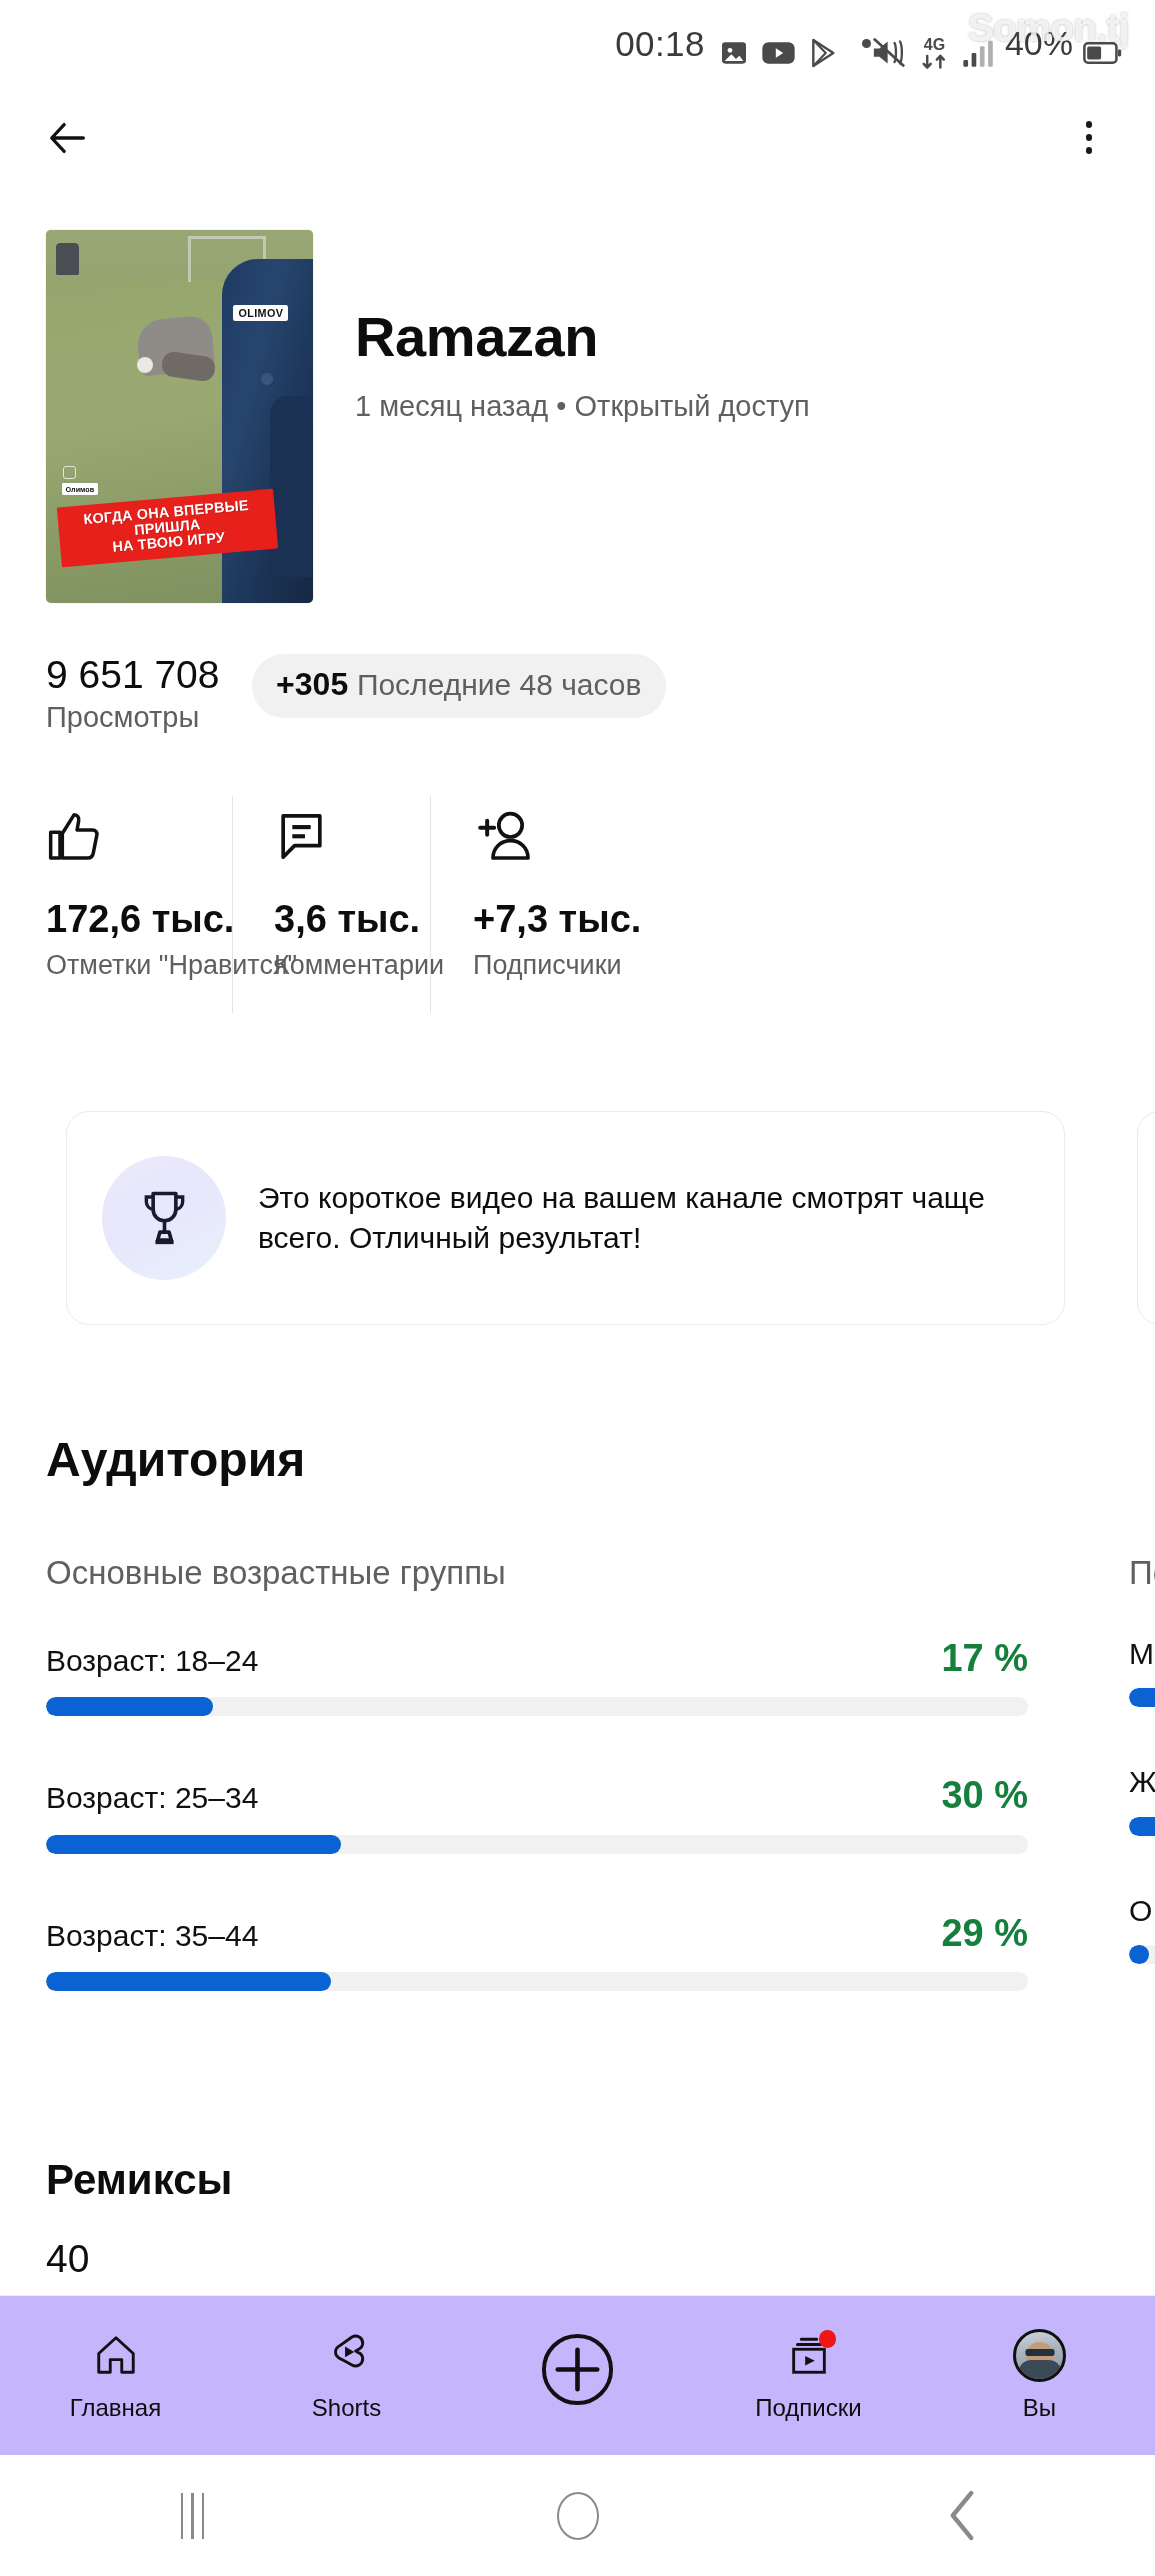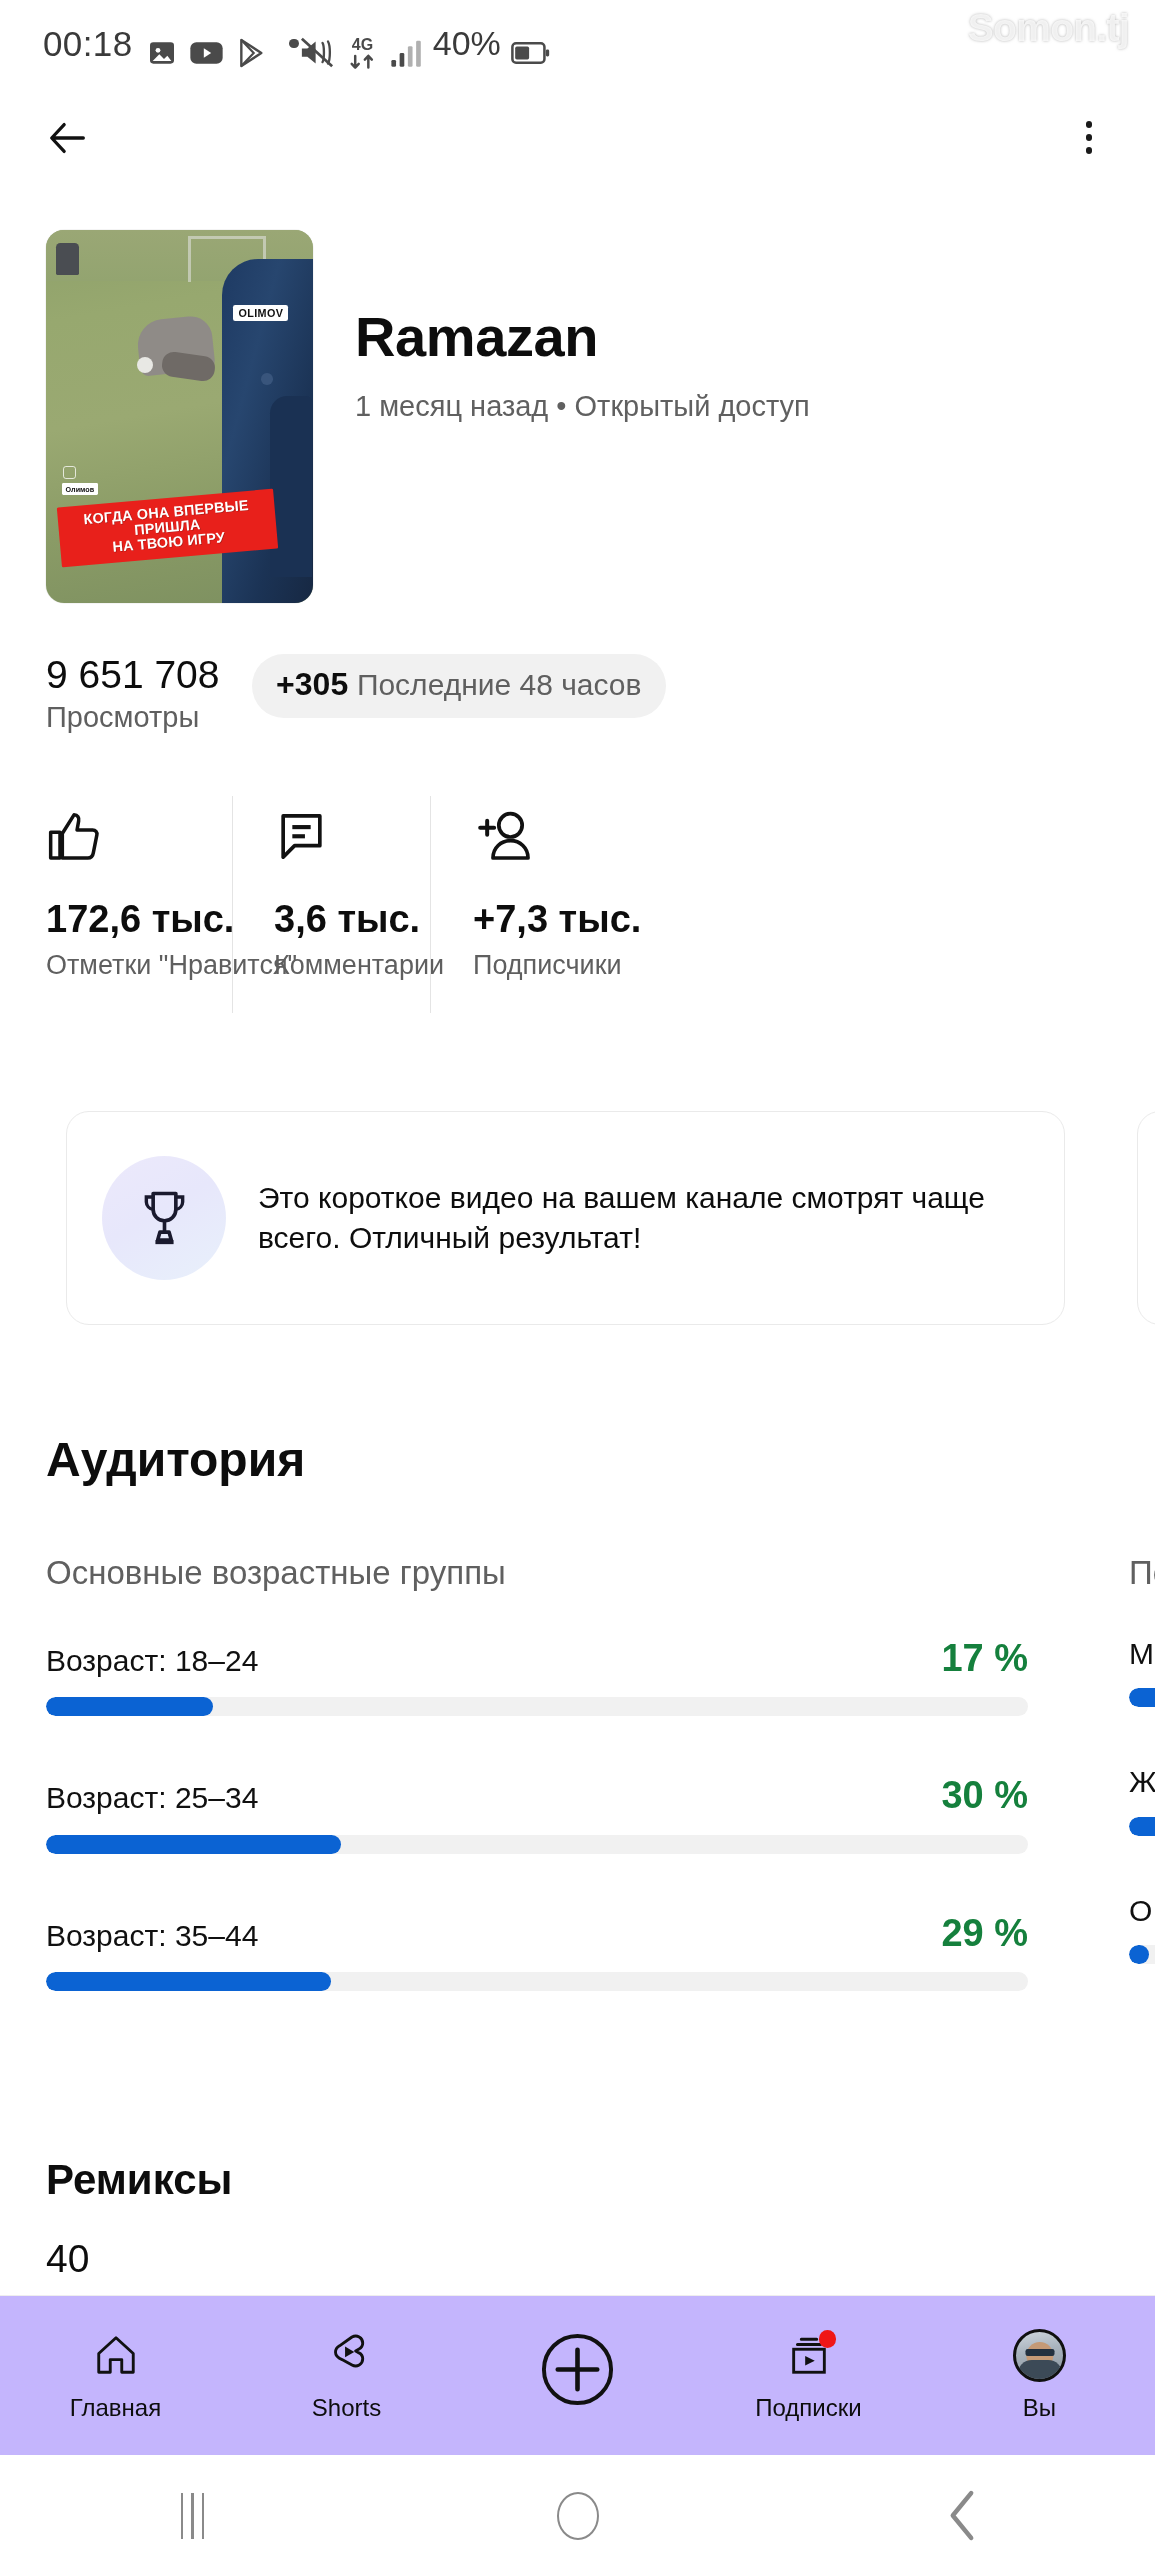--- a/index.html
+++ b/index.html
@@ -19,21 +19,21 @@
   }
 
   
   .statusbar {
     position: absolute;
     top: 0; left: 0;
     width: 1155px;
     height: 87px;
     display: flex;
     align-items: center;
-    justify-content: flex-start;
+    justify-content: flex-end;
     padding: 0 33px 0 43px;
   }
   .sb-left { display: flex; align-items: center; gap: 13px; }
   .sb-time {
     font-size: 35px;
     color: #3a3a3a;
     letter-spacing: 0.4px;
     font-family: "Liberation Sans", sans-serif;
   }
   .sb-icons { display: flex; align-items: center; gap: 11.6px; }
@@ -88,21 +88,21 @@
     top: 230px; left: 0;
     width: 1155px;
     display: flex;
     align-items: flex-start;
     padding-left: 46px;
   }
   .thumb {
     position: relative;
     width: 267px;
     height: 373px;
-    border-radius: 18px;
+    border-radius: 5px;
     overflow: hidden;
     background: linear-gradient(170deg,#8ea06a 0%, #97a86f 22%, #9aa972 48%, #8a9b66 74%, #7d9060 100%);
     flex: 0 0 auto;
     box-shadow: 0 0 0 0.7px rgba(0,0,0,0.06);
   }
   .thumb .sky {
     position: absolute; top: 0; left: 0; right: 0; height: 51px;
     background: linear-gradient(180deg,#9aa775 0%, #93a470 100%);
   }
   .thumb .goal {

